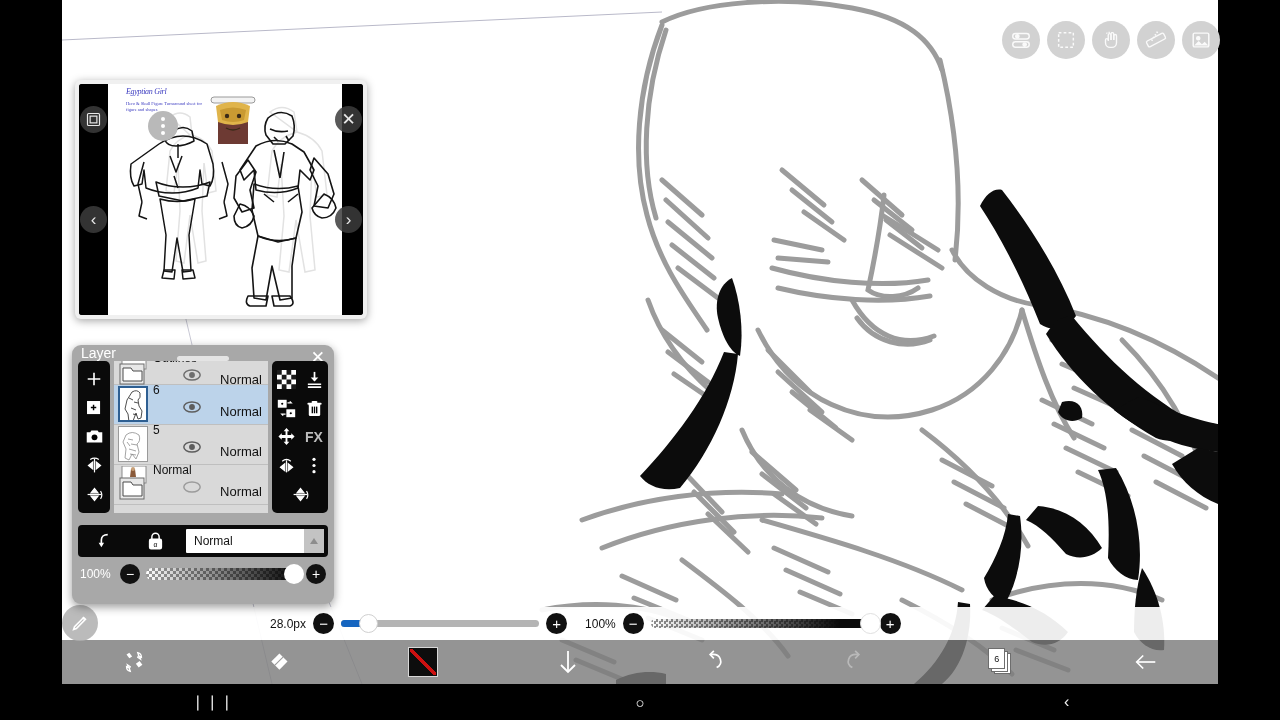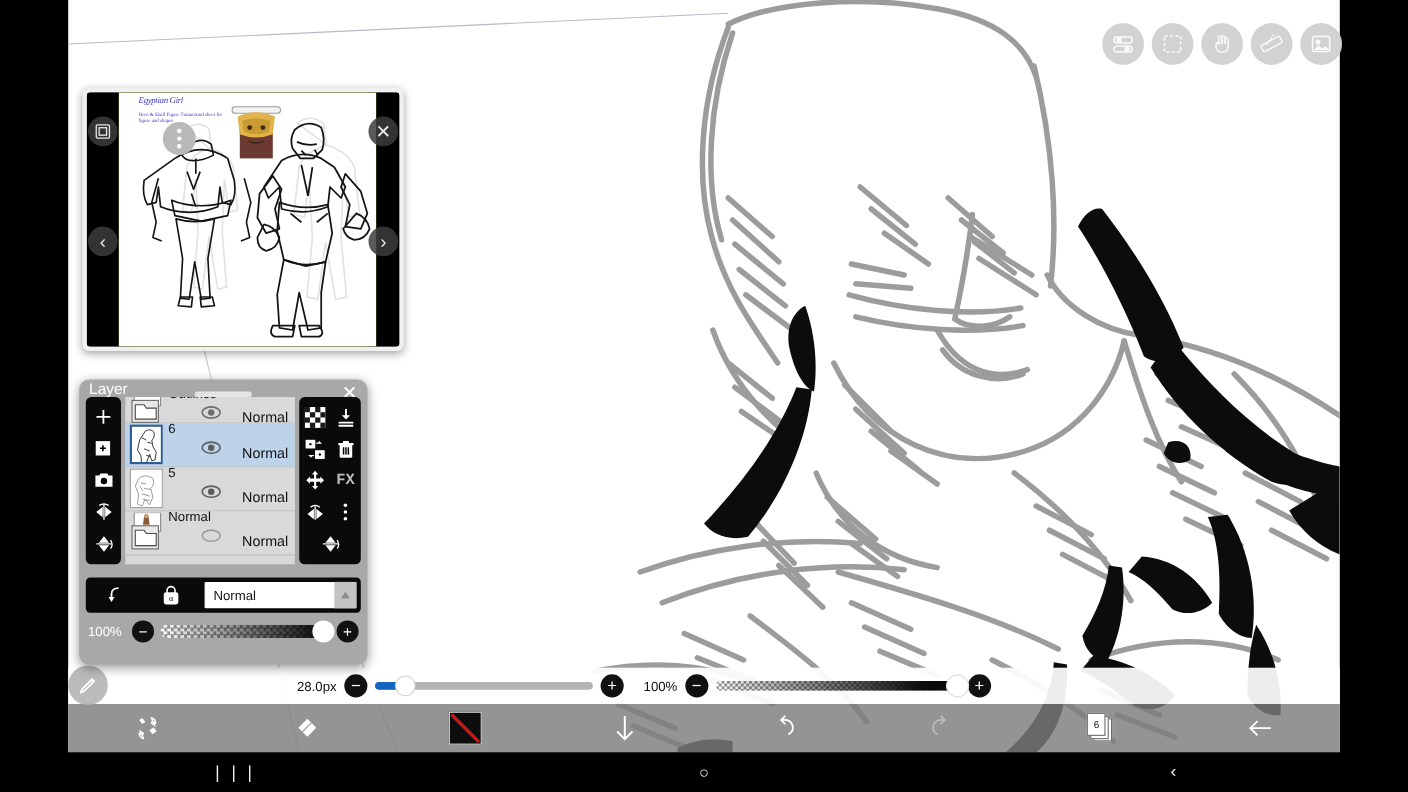--- a/index.html
+++ b/index.html
@@ -29,21 +29,21 @@
   }
   .tt-btn svg { display: block; }
 
   
   #ref-panel {
     position: absolute; left: 75px; top: 80px; width: 292px; height: 239px;
     background: #f0f0f0; border-radius: 6px; padding: 4px;
     box-shadow: 0 2px 8px rgba(0,0,0,.35); z-index: 30;
   }
   #ref-inner { position: relative; width: 100%; height: 100%; background: #111; border-radius: 3px; overflow: hidden; }
-  #ref-img { position: absolute; left: 29px; top: 0; width: 234px; height: 231px; background: #84cc16; }
+  #ref-img { position: absolute; left: 29px; top: 0; width: 234px; height: 231px; background: #7dd3fc; }
   .ref-side-btn {
     position: absolute; width: 29px; height: 231px; background: #000;
     display: flex; align-items: center; justify-content: center;
   }
   #ref-left { left: 0; top: 0; }
   #ref-right { right: 0; top: 0; }
   .ref-round {
     position: absolute; width: 27px; height: 27px; border-radius: 50%;
     background: rgba(60,60,60,.85); display: flex; align-items: center; justify-content: center;
     color: #e8e8e8; font-size: 15px;
@@ -76,21 +76,21 @@
   #lp-body { position: relative; height: 160px; margin: 0 6px; }
   .lp-rail {
     position: absolute; top: 0; width: 32px; height: 152px; background: #0a0a0a;
     border-radius: 5px; display: flex; flex-direction: column;
     align-items: center; justify-content: space-around; padding: 4px 0;
   }
   #lp-rail-left { left: 0; }
   #lp-rail-right { right: 0; width: 56px; flex-direction: row; flex-wrap: wrap;
                    align-content: space-around; justify-content: space-around; }
   .rail-ic { width: 22px; height: 22px; display: flex; align-items: center; justify-content: center; color: #fff; }
-  #lp-rail-right .rail-ic { width: 26px; height: 28px; font-family: Liberation Mono, monospace; }
+  #lp-rail-right .rail-ic { width: 26px; height: 28px; }
 
   #lp-list {
     position: absolute; left: 36px; right: 60px; top: 0; height: 152px;
     background: #d9d9d9; overflow: hidden;
   }
   .layer-row {
     position: relative; height: 40px; display: flex; align-items: flex-start;
     border-bottom: 1px solid #bfbfbf; background: #d9d9d9; padding-left: 4px;
   }
   .layer-row.sel { background: #bcd3ea; }

